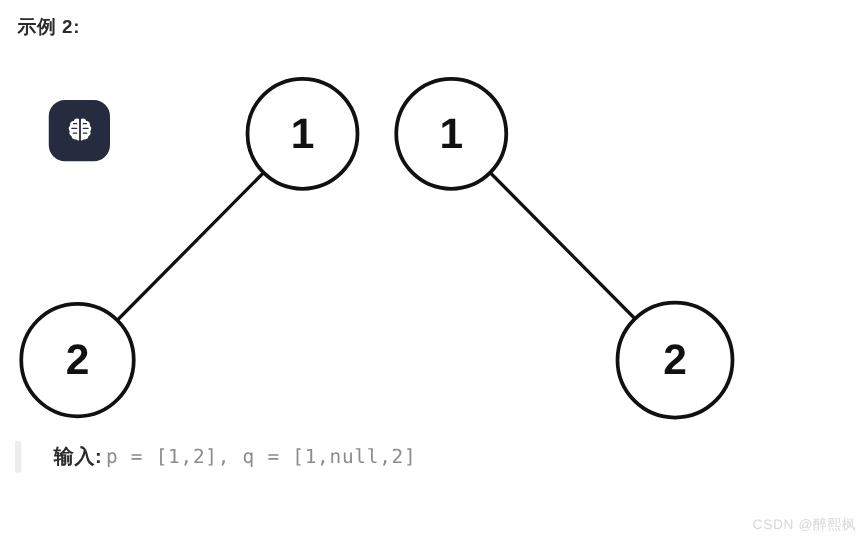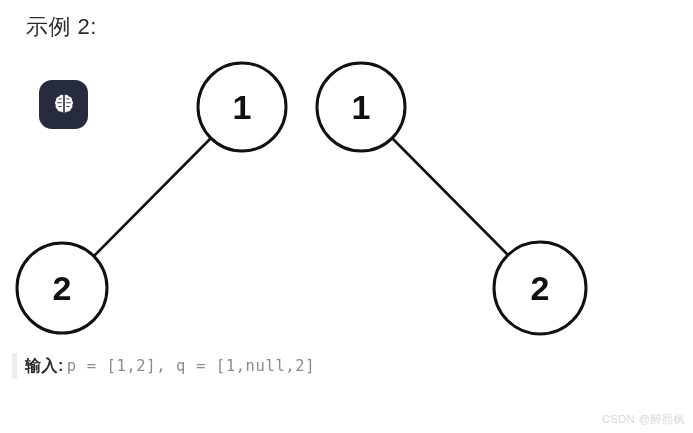--- a/index.html
+++ b/index.html
@@ -14,26 +14,25 @@
     overflow: hidden;
     font-family: "Liberation Sans", "DejaVu Sans", sans-serif;
     -webkit-font-smoothing: antialiased;
   }
 
   
   #example-heading {
     position: absolute;
     left: 14px;
     top: 12px;
-    font-size: 22px;
-    font-weight: normal;
+    font-size: 15px;
+    font-weight: bold;
     color: #2b2b2b;
     letter-spacing: 0.5px;
     white-space: nowrap;
-    margin-left: 12px;
   }
 
   
   #brain-badge {
     position: absolute;
     left: 39px;
     top: 80px;
     width: 49px;
     height: 49px;
     border-radius: 13px;
@@ -52,21 +51,21 @@
     width: 693px;
     height: 350px;
   }
 
   
   #io-block {
     position: absolute;
     left: 12px;
     top: 353px;
     width: 660px;
-    padding-left: 8px;
+    padding-left: 26px;
     border-left: 5px solid #ededed;
     box-sizing: border-box;
   }
   .io-line {
     line-height: 25px;
     white-space: nowrap;
   }
   .io-label {
     font-size: 16px;
     font-weight: bold;

